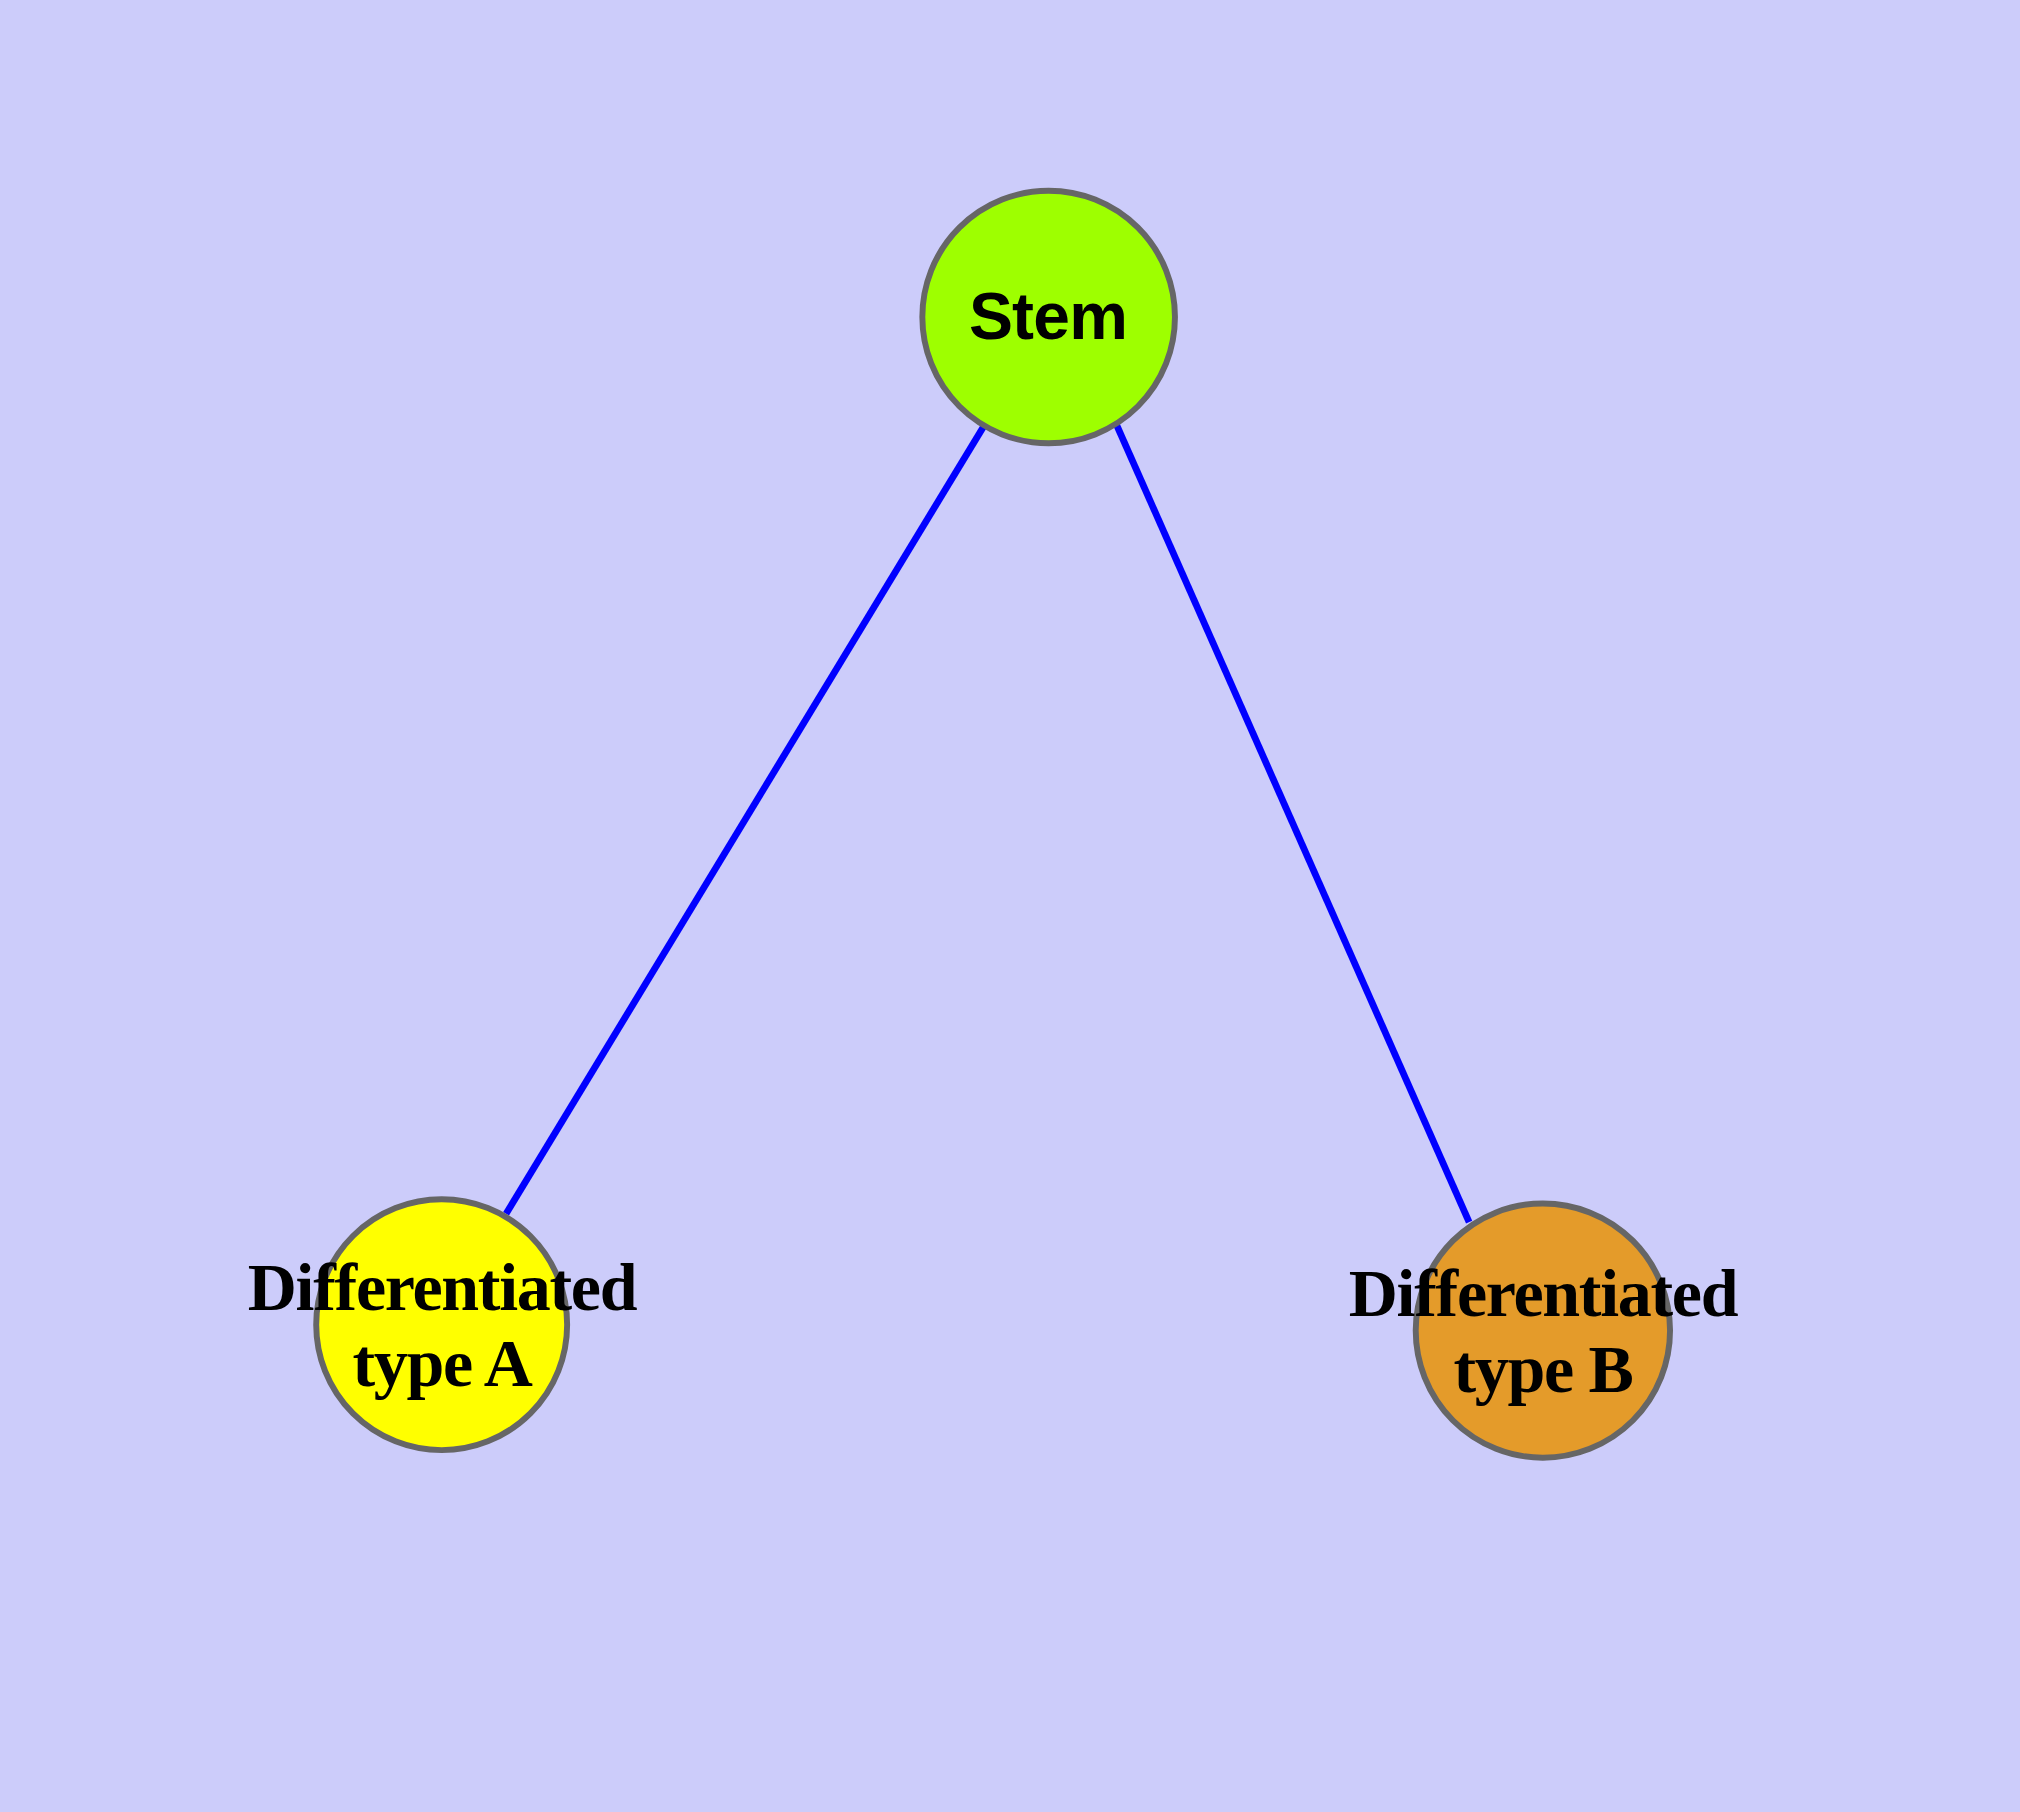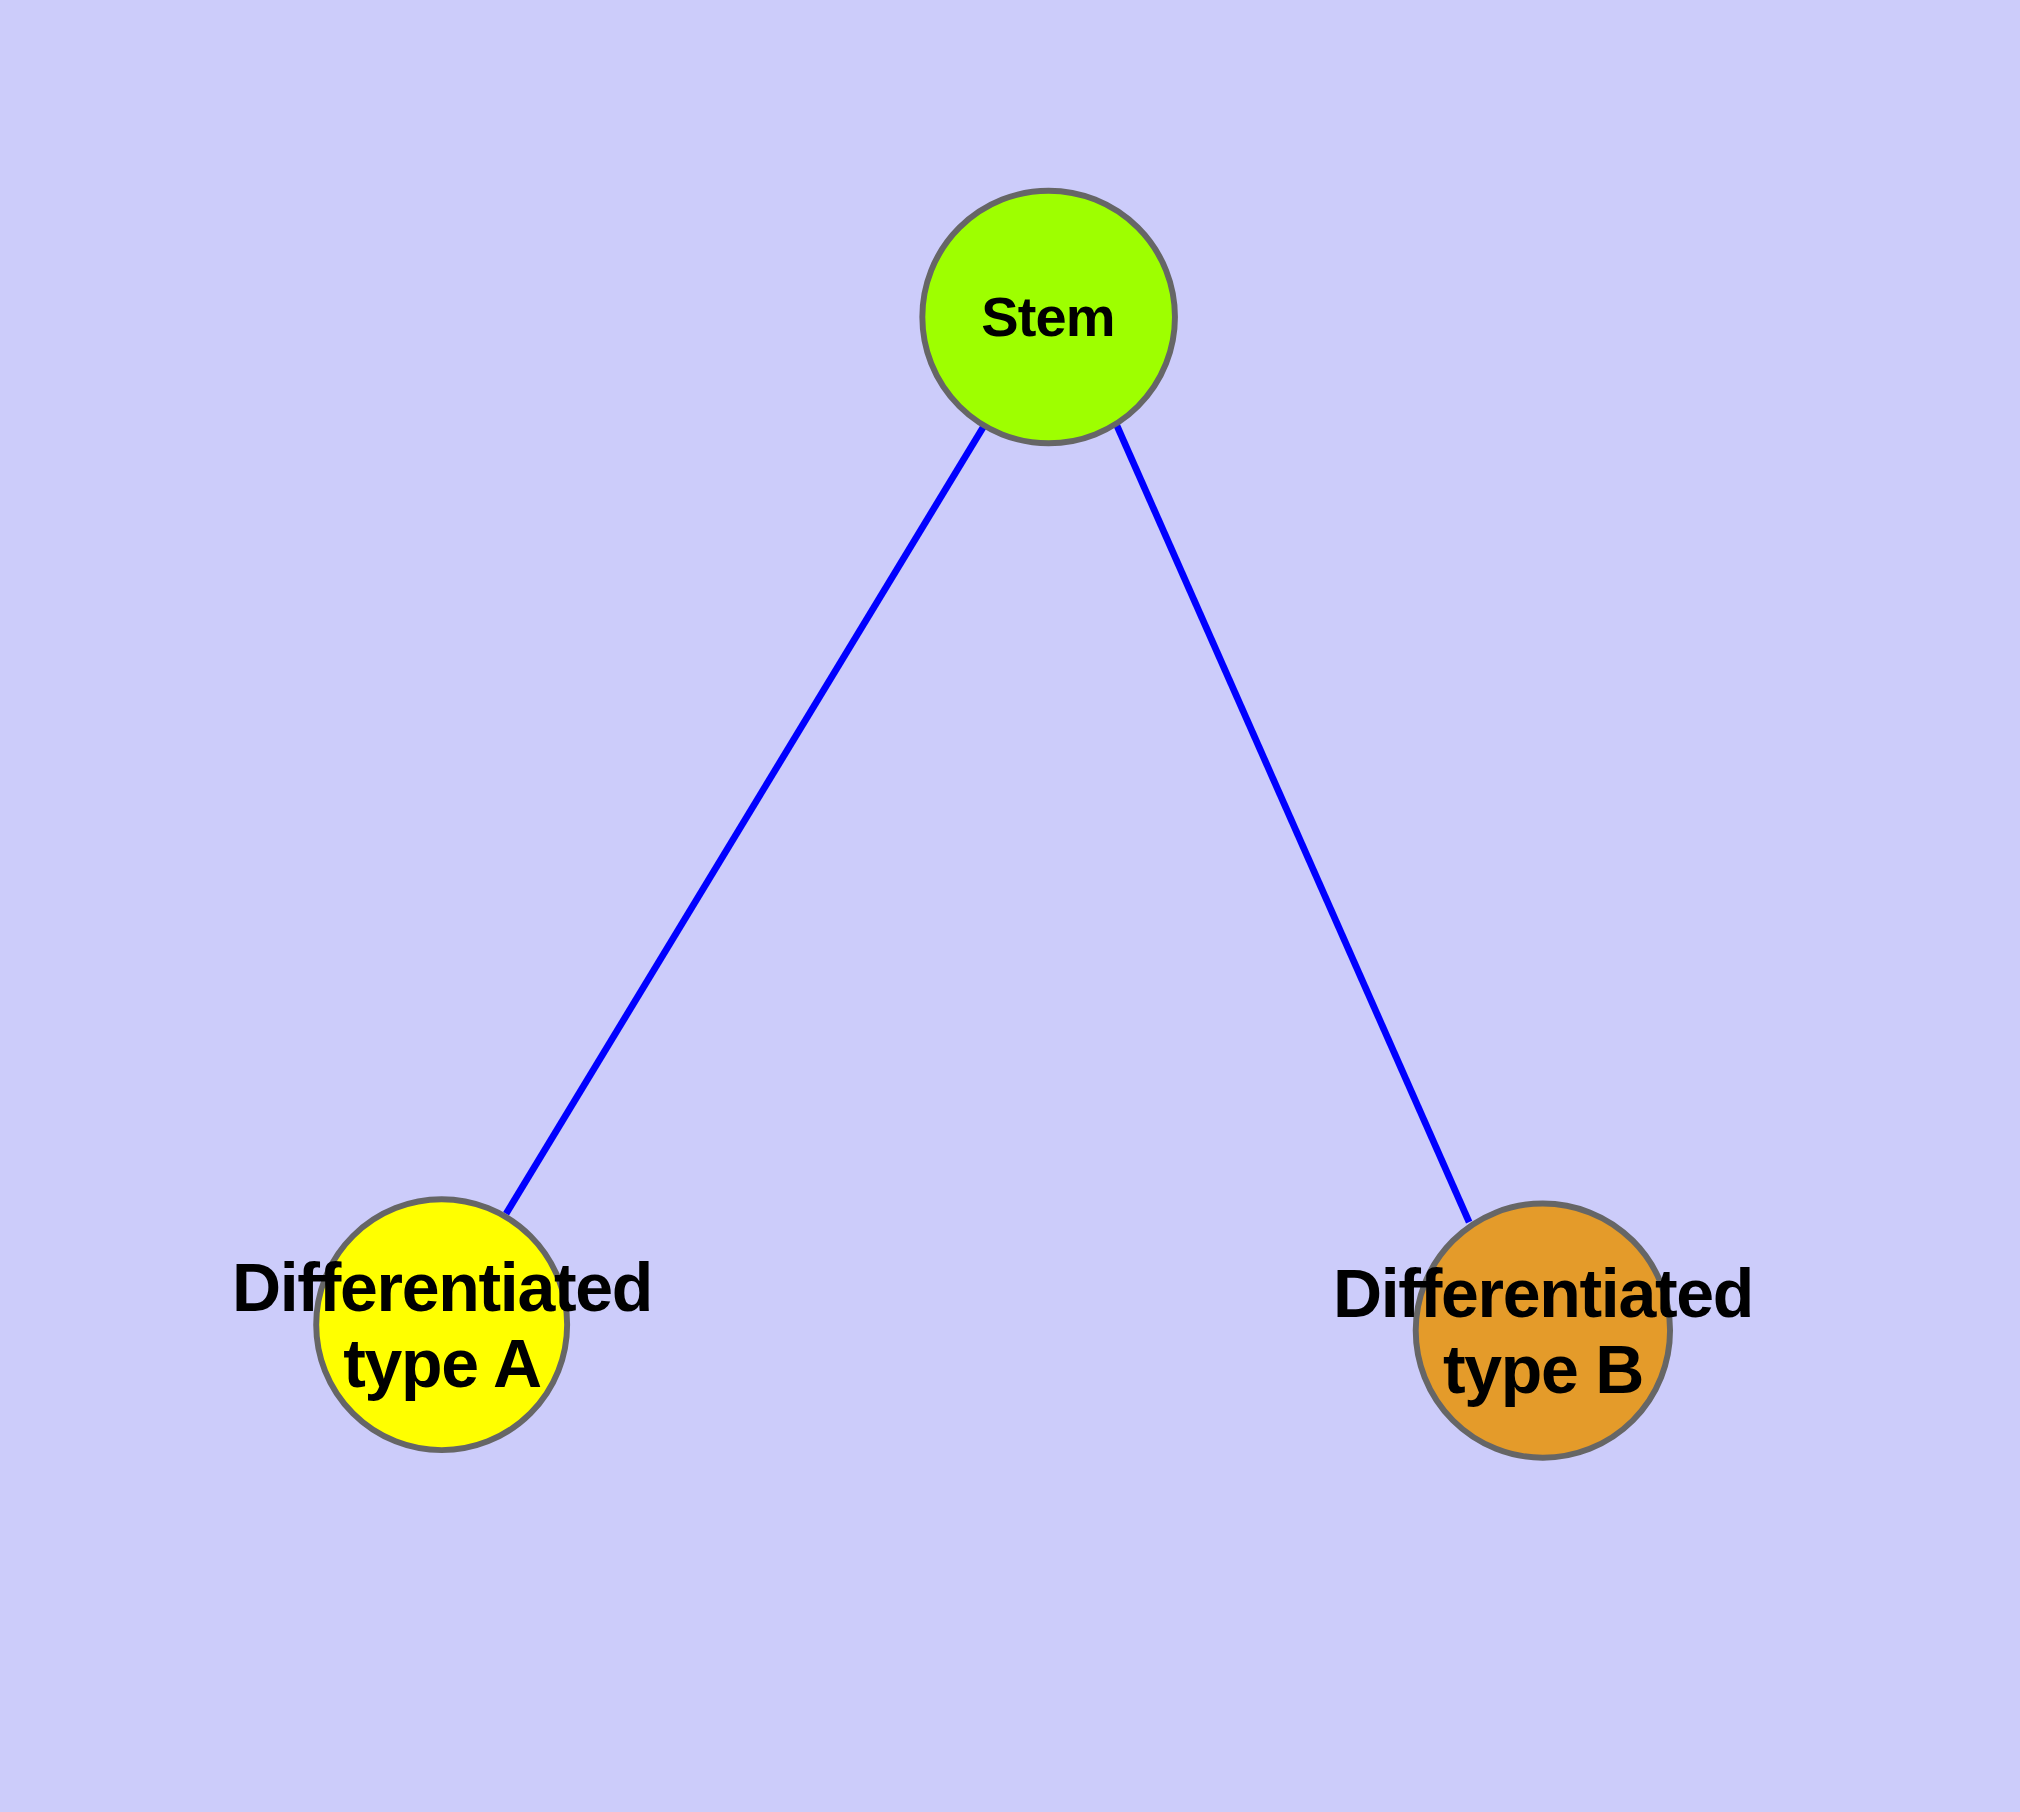--- a/index.html
+++ b/index.html
@@ -42,20 +42,21 @@
     pointer-events: none;
     transform: translate(-50%, -50%);
   }
   .label-stem {
     font-size: 73px;
     letter-spacing: -0.8px;
   }
   .label-child {
     font-size: 68px;
     letter-spacing: -1.3px;
+    font-family: Liberation Serif, serif;
   }
 </style>
 </head>
 <body>
 
 <div id="stage" style="width: 2021px; height: 1812px;">
 
   <div id="canvas-bg" style="background: rgb(204, 204, 250);"></div>
 
   <svg id="graph-svg" viewBox="0 0 2384 2138" preserveAspectRatio="none">
@@ -63,20 +64,20 @@
       <line class="edge-line" x1="1161" y1="502" x2="597" y2="1432" stroke="#0000ff" stroke-width="8"></line>
       <line class="edge-line" x1="1317" y1="501" x2="1733" y2="1442" stroke="#0000ff" stroke-width="8"></line>
     </g>
     <g>
       <circle class="node-circle" cx="1237" cy="374" r="149" fill="#9eff00" stroke="#666666" stroke-width="7"></circle>
       <circle class="node-circle" cx="521" cy="1563" r="148" fill="#ffff00" stroke="#666666" stroke-width="7"></circle>
       <circle class="node-circle" cx="1820" cy="1570" r="150" fill="#e49b2a" stroke="#666666" stroke-width="7"></circle>
     </g>
   </svg>
 
-  <div class="node-label label-stem" style="left: 1048px; top: 317px; font-size: 56px; color: rgb(0, 0, 0);">Stem</div>
+  <div class="node-label label-stem" style="left: 1048px; top: 317px; font-size: 66px; color: rgb(0, 0, 0);">Stem</div>
   <div class="node-label label-child" style="left: 442px; top: 1325px; font-size: 68px; color: rgb(0, 0, 0);">Differentiated
 type A</div>
   <div class="node-label label-child" style="left: 1543px; top: 1331px; font-size: 68px; color: rgb(0, 0, 0);">Differentiated
 type B</div>
 
 </div>
 
 
 </body></html>

